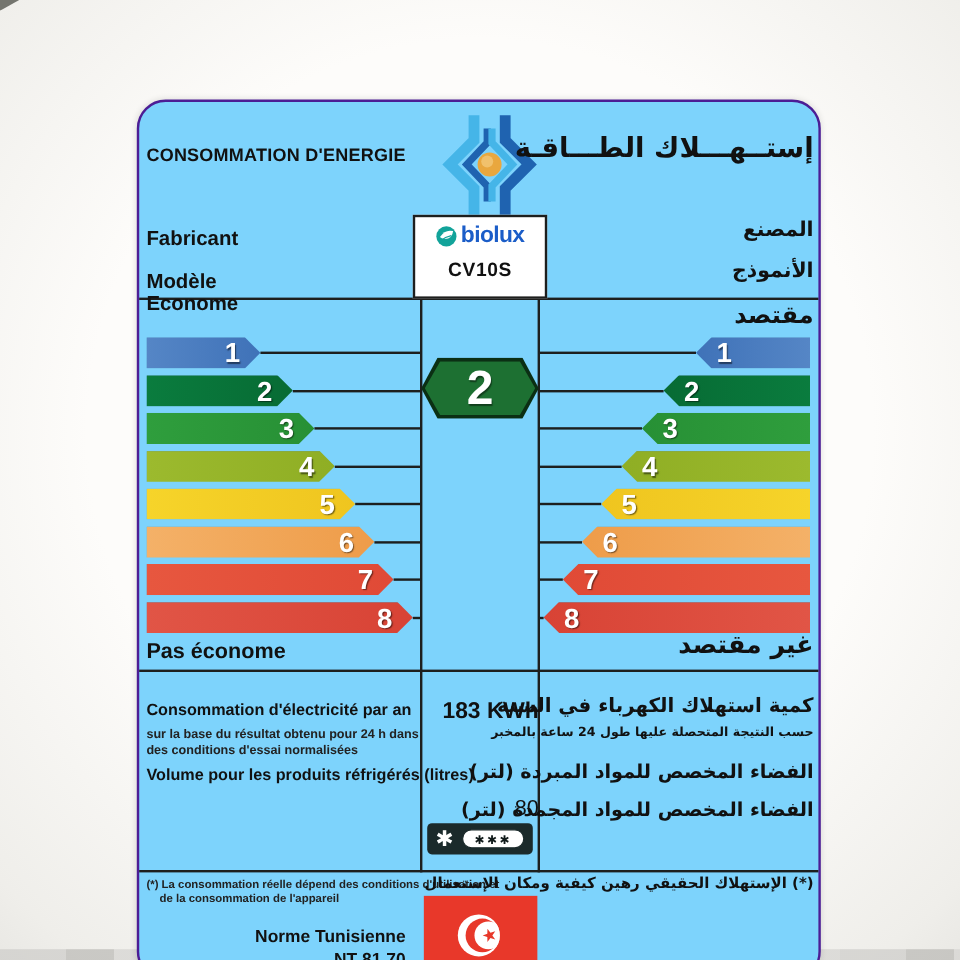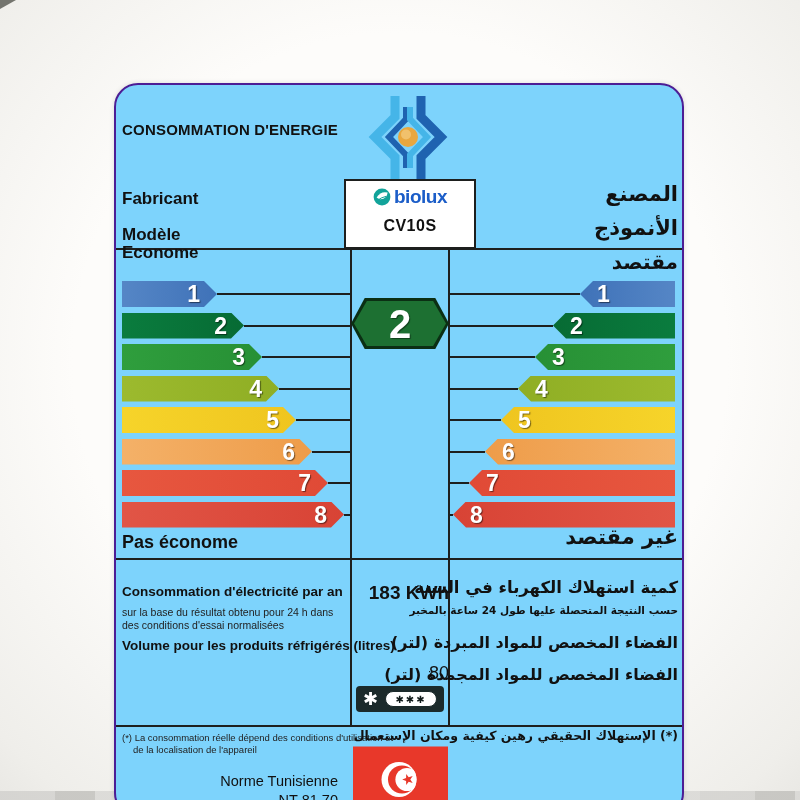--- a/index.html
+++ b/index.html
@@ -23,40 +23,40 @@
     opacity:.75;
   }
   .label{
     position:absolute;left:114px;top:38px;width:566px;height:730px;
     background:#7dd3fc;border:2px solid #4c1d95;border-radius:24px;
     box-shadow:0 0 5px rgba(0,0,0,.12);
     margin-top:45px;
   }
   .label *{box-sizing:border-box;}
   .abs{position:absolute;}
-  .fr{font-family:"Liberation Sans", sans-serif;color:#111;}
+  .fr{font-family:"Liberation Sans", sans-serif;color:#111;font-weight:bold;}
   .ar{font-family:"DejaVu Sans", sans-serif;color:#111;direction:rtl;}
   .hline{position:absolute;height:2px;background:#1d1f1e;left:0;width:566px;}
   .vline{position:absolute;width:2px;background:#1d1f1e;}
 
   .title-fr{left:6px;top:36px;font-weight:bold;font-size:15px;letter-spacing:.2px;}
   .title-ar{right:4px;top:26px;font-weight:bold;font-size:23px;}
 
   .anme{left:246px;top:6px;width:92px;height:92px;}
 
   .brand-box{
-    left:228px;top:94px;width:132px;height:70px;background:#fff;
+    left:228px;top:94px;width:112px;height:70px;background:#fff;
     border:2px solid #1d1f1e;z-index:3;display:flex;flex-direction:column;align-items:center;
   }
   .brand-row{display:flex;align-items:center;gap:3px;margin-top:7px;}
   .brand-name{color:#1b5dc8;font-weight:bold;font-size:19px;letter-spacing:-0.5px;line-height:18px;}
   .model-number{font-weight:bold;font-size:16px;margin-top:11px;letter-spacing:.5px;}
 
   .row-label-fr{left:6px;font-weight:bold;font-size:17px;}
-  .row-label-ar{right:4px;font-weight:bold;font-size:21px;}
+  .row-label-ar{right:4px;font-weight:bold;font-size:17px;}
 
   .econome-fr{left:6px;top:158px;font-weight:bold;font-size:17px;}
   .econome-ar{right:4px;top:165px;font-weight:bold;font-size:20px;}
   .pas-econome-fr{left:6px;top:447px;font-weight:bold;font-size:18px;}
   .pas-econome-ar{right:4px;top:440px;font-weight:bold;font-size:21px;}
 
   .arrow{position:absolute;height:26px;display:flex;align-items:center;
     filter:drop-shadow(0.5px 0.5px 0.6px rgba(0,0,0,.4));}
   .arrow-left{justify-content:flex-end;padding-right:17px;
     clip-path:polygon(0 0,calc(100% - 13px) 0,100% 50%,calc(100% - 13px) 100%,0 100%);}
@@ -110,20 +110,21 @@
 
   <svg class="abs anme" viewBox="0 0 92 92">
     <polyline points="33,5 33,26 13,46 33,66 33,88" fill="none" stroke="#45b5e8" stroke-width="9"></polyline>
     <polyline points="59,5 59,26 79,46 59,66 59,88" fill="none" stroke="#1f63b0" stroke-width="9"></polyline>
     <polyline points="44,16 44,28 27,46 44,64 44,77" fill="none" stroke="#1f63b0" stroke-width="6"></polyline>
     <polyline points="48,16 48,28 65,46 48,64 48,77" fill="none" stroke="#45b5e8" stroke-width="6"></polyline>
     <circle cx="46" cy="46" r="10" fill="#e9a73e"></circle>
     <circle cx="44" cy="43.5" r="5" fill="#f3c878" opacity="0.8"></circle>
   </svg>
 
+  <div class="abs ar title-ar">إستــهـــلاك الطـــاقـة</div>
 
   <div class="abs brand-box">
     <div class="brand-row">
       <svg width="18" height="18" viewBox="0 0 18 18">
         <circle cx="9" cy="9" r="8.4" fill="#12a39a"></circle>
         <path d="M3.6,9.6 Q8,2.8 14.6,4.6 Q14,11.4 7.2,11.2 Q5,10.8 3.6,9.6 Z" fill="#ffffff"></path>
         <path d="M4.2,12.6 Q8,9.4 13,8.4" stroke="#12a39a" stroke-width="1" fill="none"></path>
       </svg>
       <span class="fr brand-name">biolux</span>
     </div>
@@ -238,21 +239,21 @@
 
   <div class="abs star-box">
     <span class="star-big">✱</span>
     <span class="star-pill">✱✱✱</span>
   </div>
 
   <div class="hline" style="top:640px;"></div>
 
   <div class="abs fr footnote-fr">
     <span>(*) La consommation réelle dépend des conditions d'utilisation et</span>
-    <span class="l2">de la localisation de l'appareil</span>
+    <span class="l2">de la consommation de l'appareil</span>
   </div>
   <div class="abs ar footnote-ar">(*) الإستهلاك الحقيقي رهين كيفية ومكان الإستعمال</div>
 
   <div class="abs fr norme-fr">
     <span>Norme Tunisienne</span><br>
     <span>NT 81.70</span>
   </div>
 
   <svg class="abs flag" viewBox="0 0 95 67">
     <rect x="0" y="0" width="95" height="67" fill="#e8382a"></rect>

